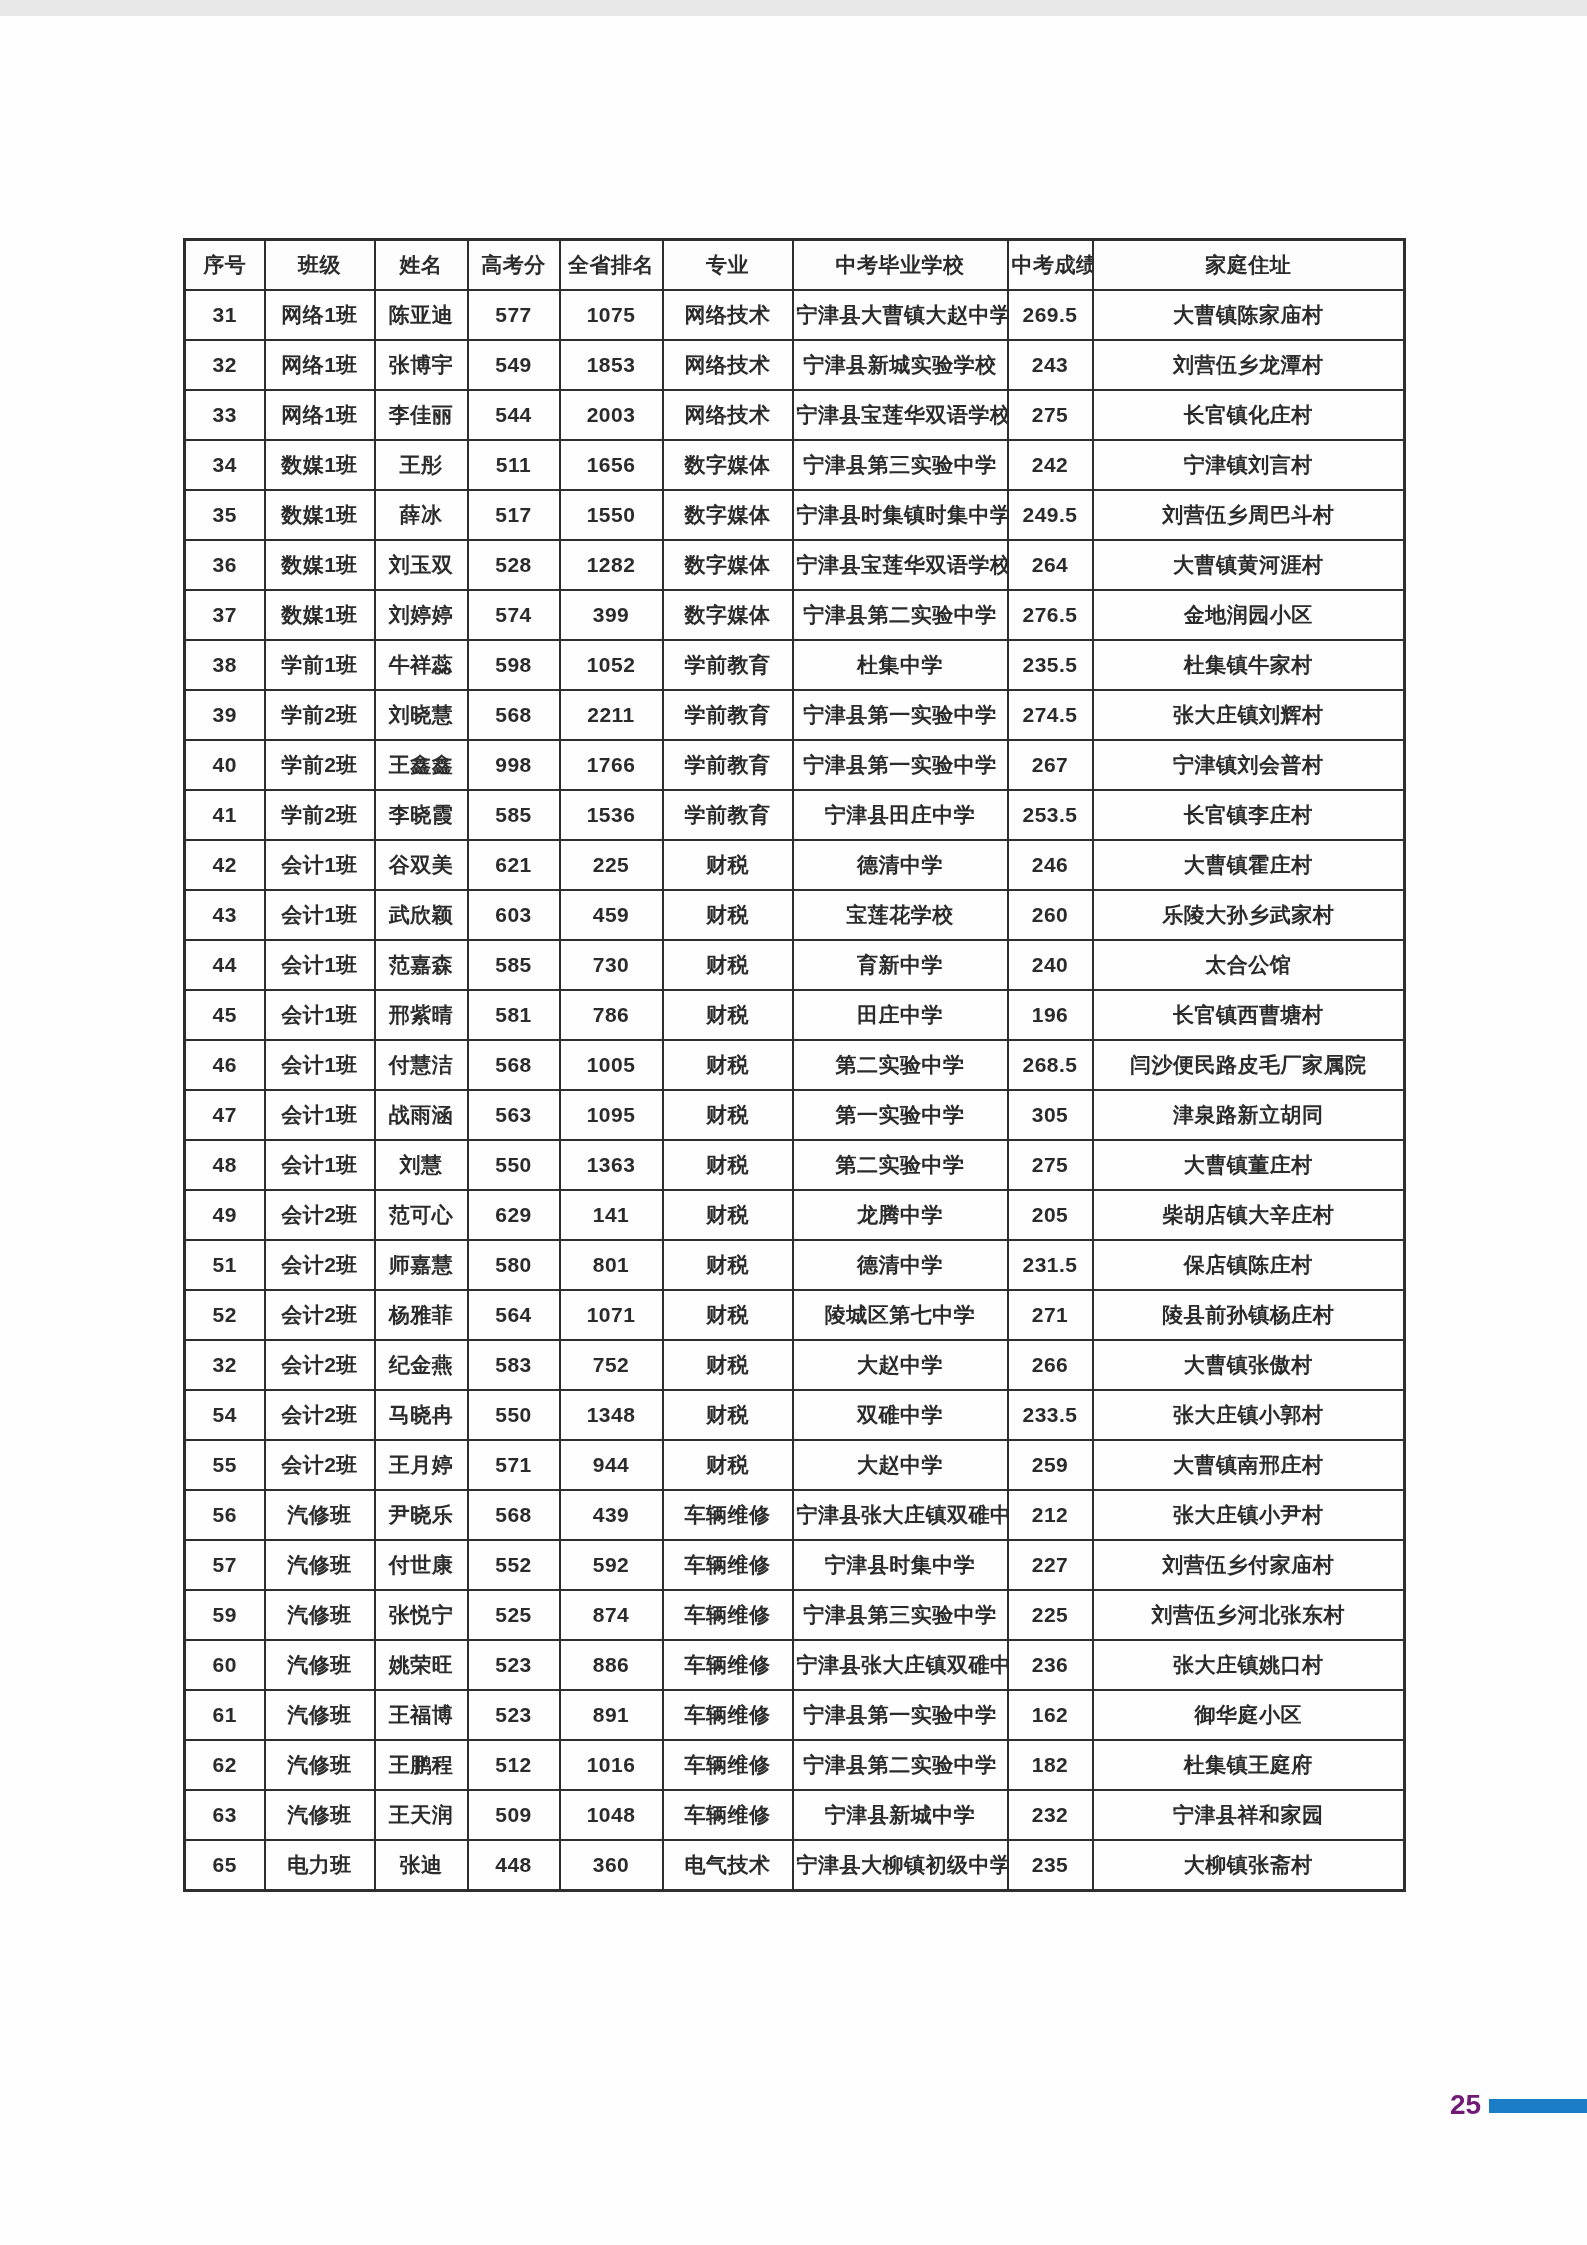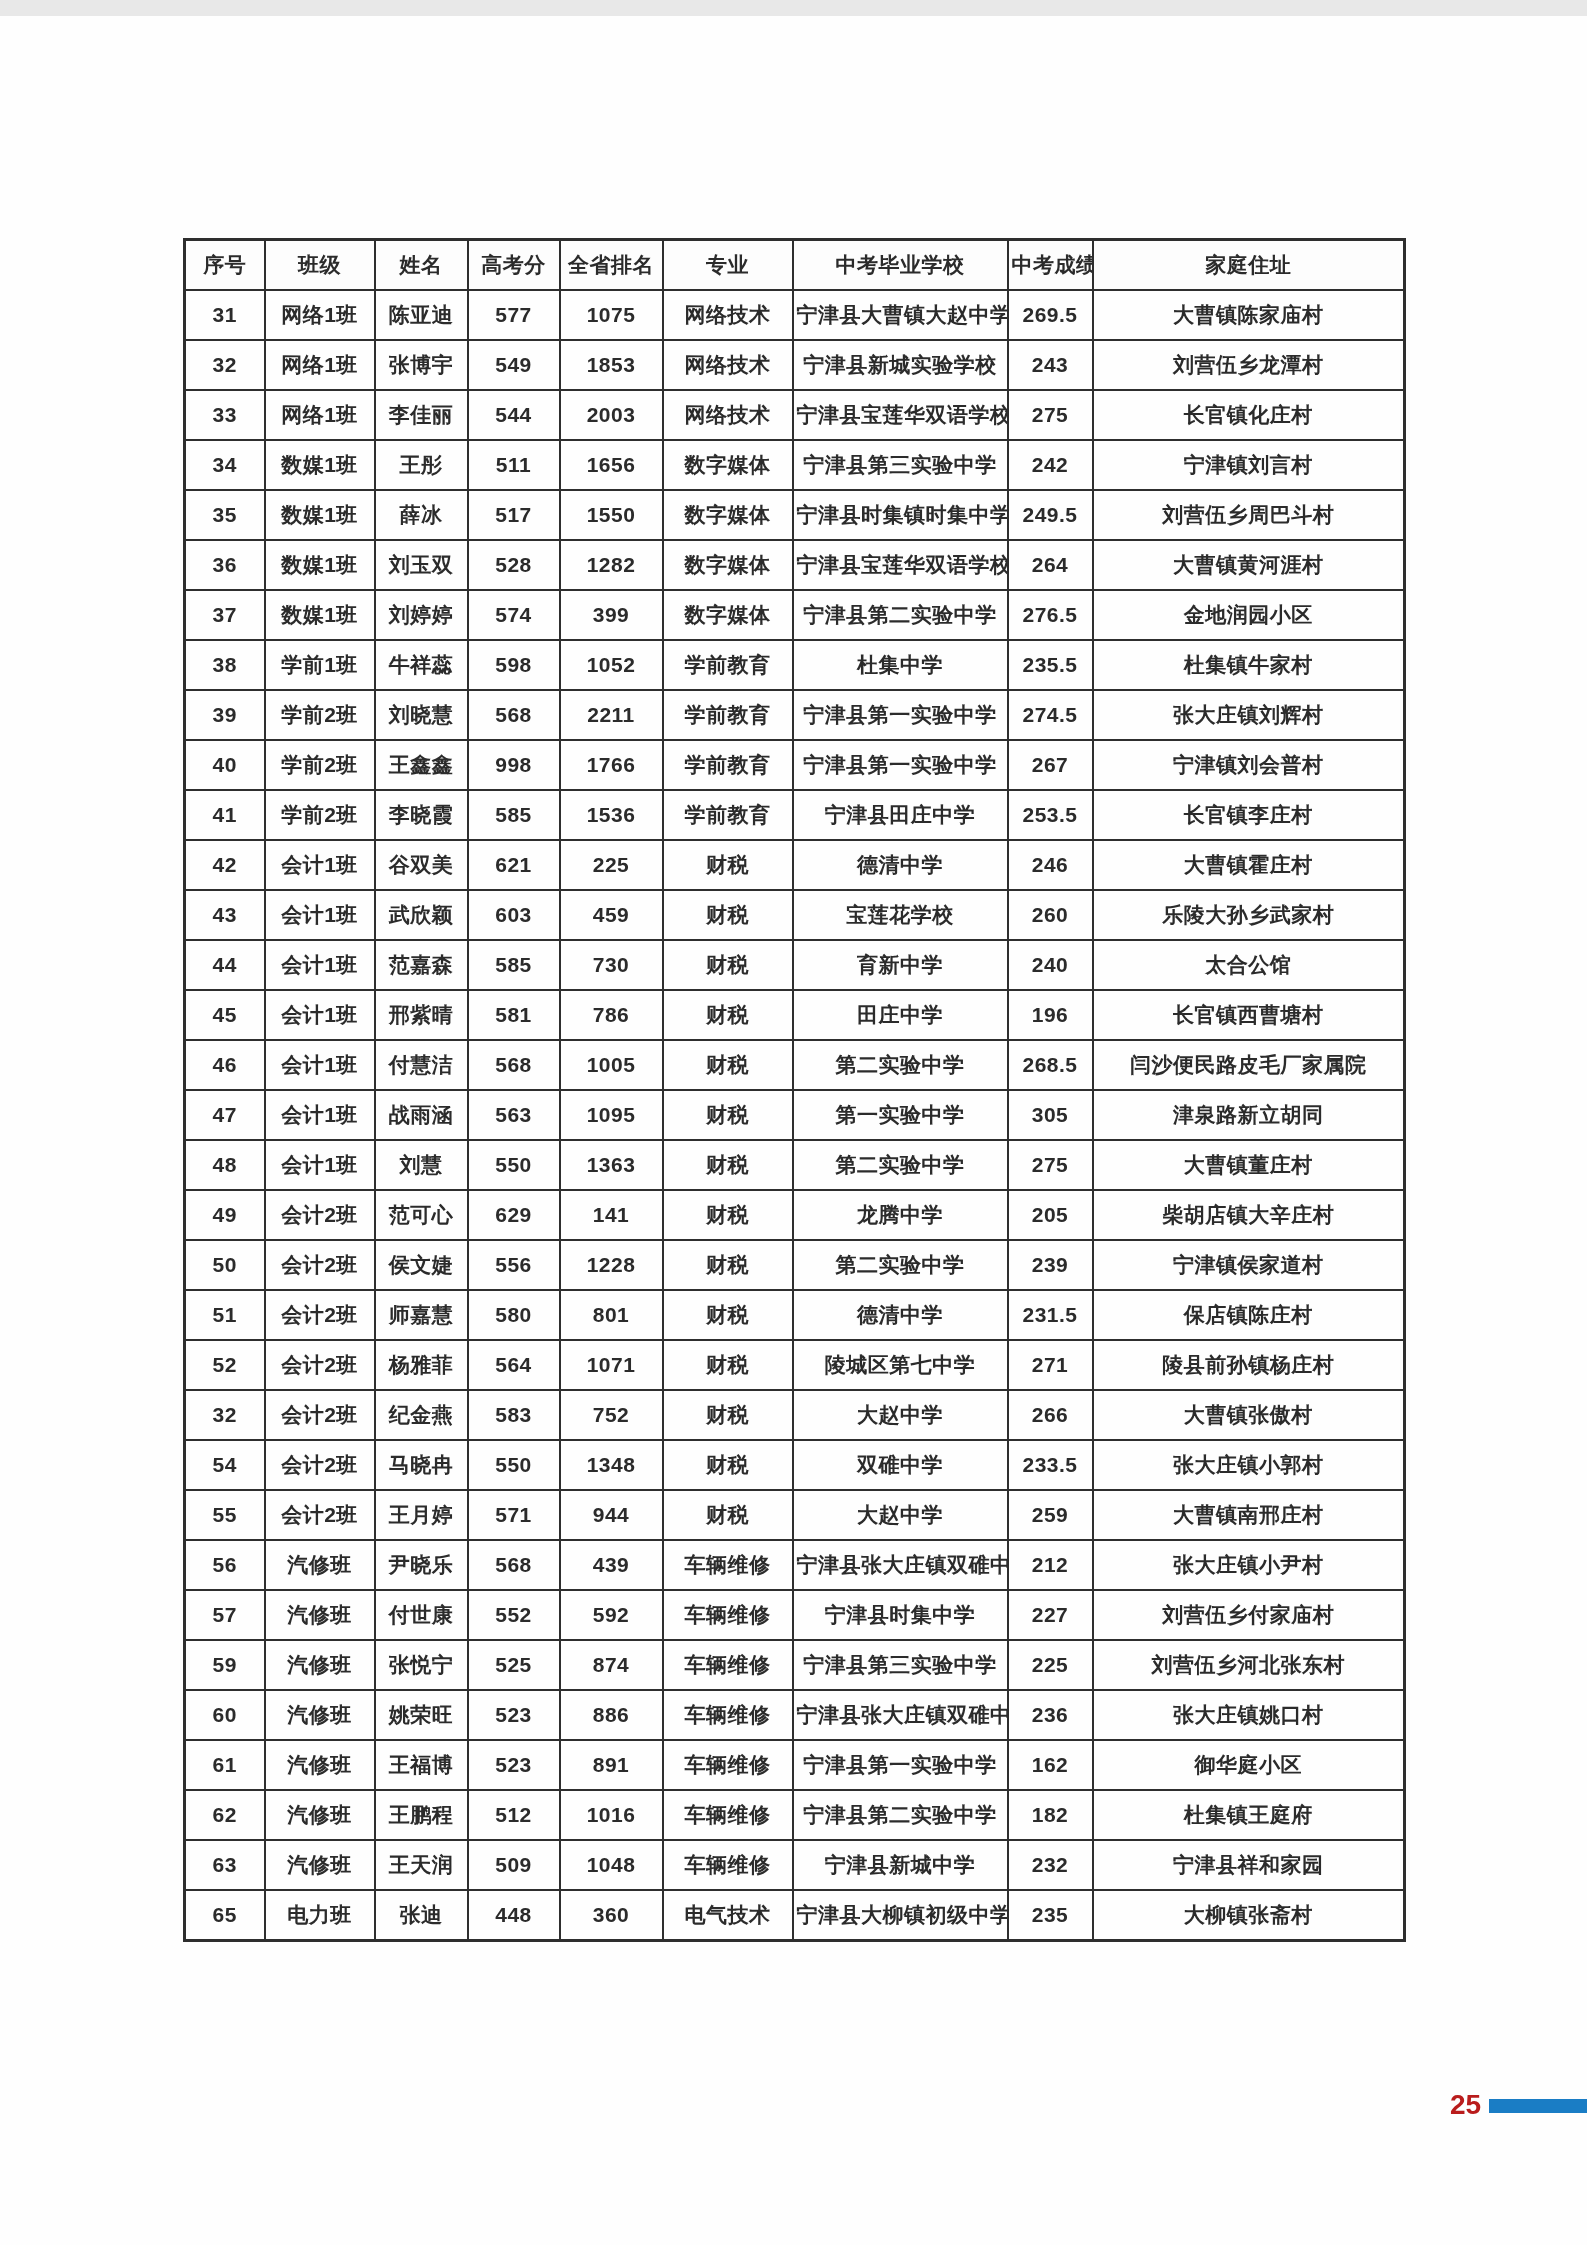--- a/index.html
+++ b/index.html
@@ -51,21 +51,21 @@
     left: 0;
     width: 100%;
     height: 34px;
   }
   .page-number {
     position: absolute;
     left: 1450px;
     top: 0;
     font-size: 28px;
     font-weight: 600;
-    color: #b91c1c;
+    color: #701a75;
     line-height: 30px;
   }
   .accent-bar {
     position: absolute;
     left: 1489px;
     top: 9px;
     width: 98px;
     height: 14px;
     background: #1a7dc5;
   }
@@ -305,31 +305,20 @@
             <td>会计2班</td>
             <td>范可心</td>
             <td>629</td>
             <td>141</td>
             <td>财税</td>
             <td>龙腾中学</td>
             <td>205</td>
             <td>柴胡店镇大辛庄村</td>
           </tr>
           <tr>
-            <td>50</td>
-            <td>会计2班</td>
-            <td>侯文婕</td>
-            <td>556</td>
-            <td>1228</td>
-            <td>财税</td>
-            <td>第二实验中学</td>
-            <td>239</td>
-            <td>宁津镇侯家道村</td>
-          </tr>
-          <tr>
             <td>51</td>
             <td>会计2班</td>
             <td>师嘉慧</td>
             <td>580</td>
             <td>801</td>
             <td>财税</td>
             <td>德清中学</td>
             <td>231.5</td>
             <td>保店镇陈庄村</td>
           </tr>

